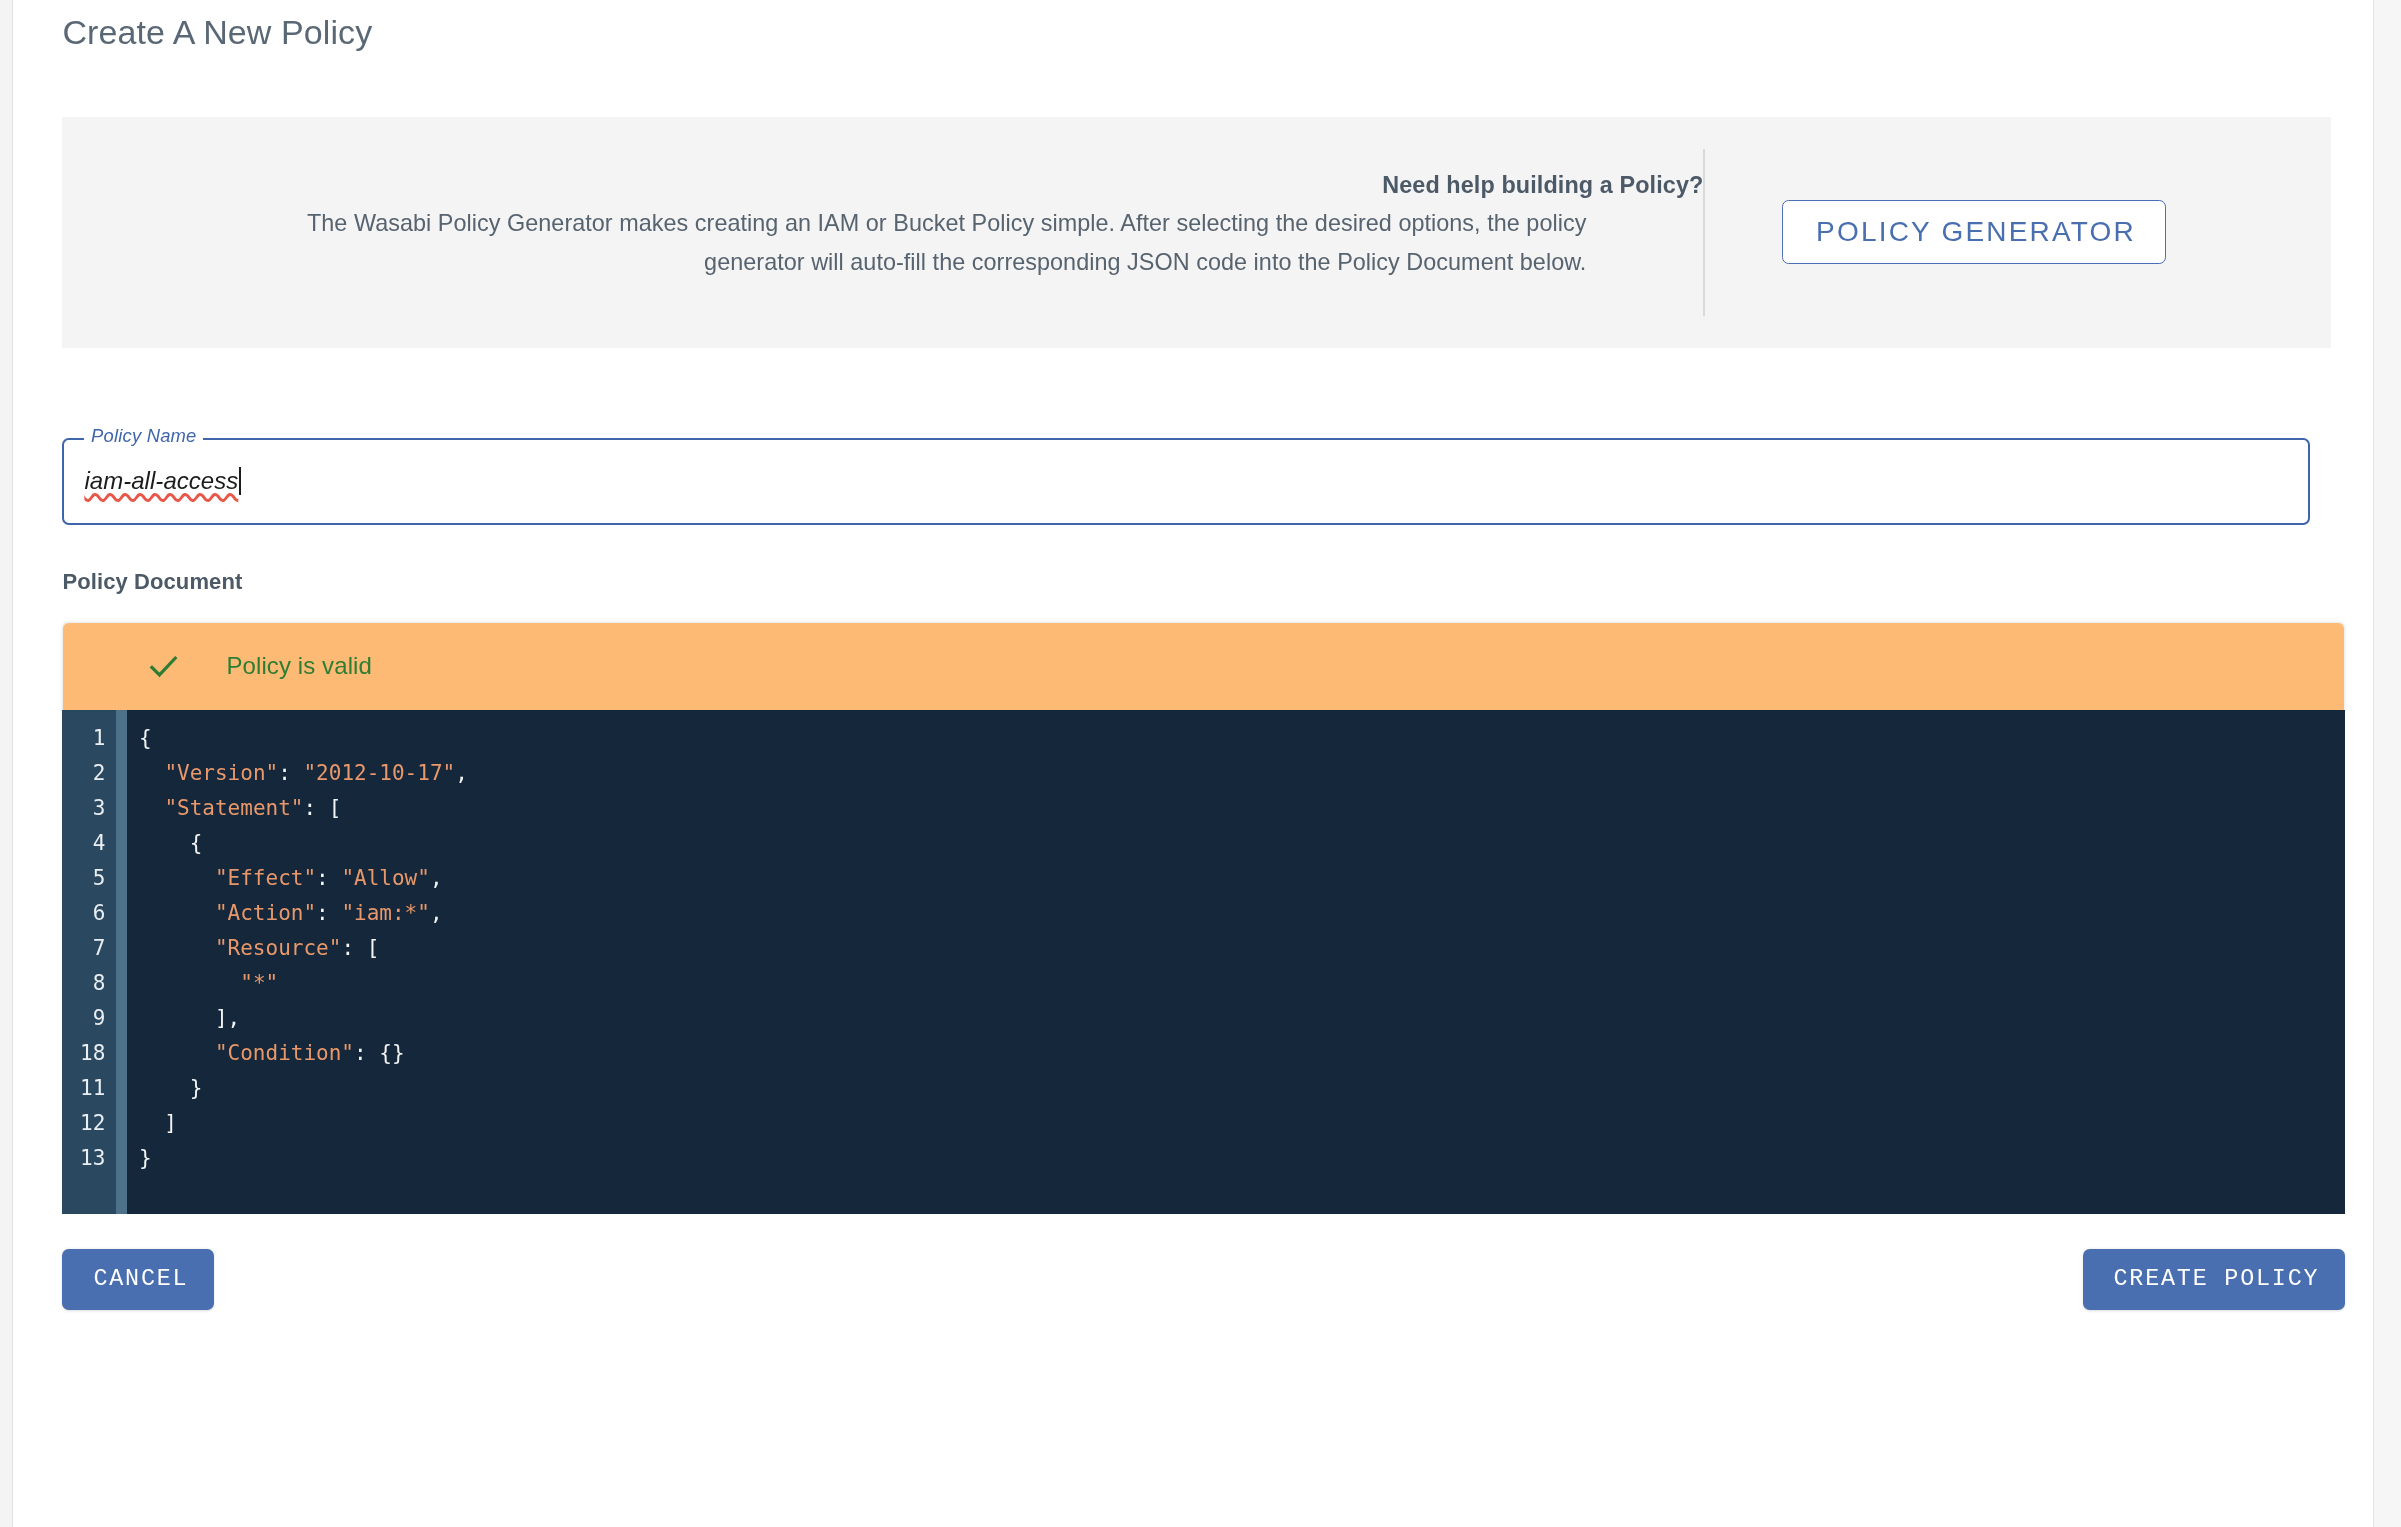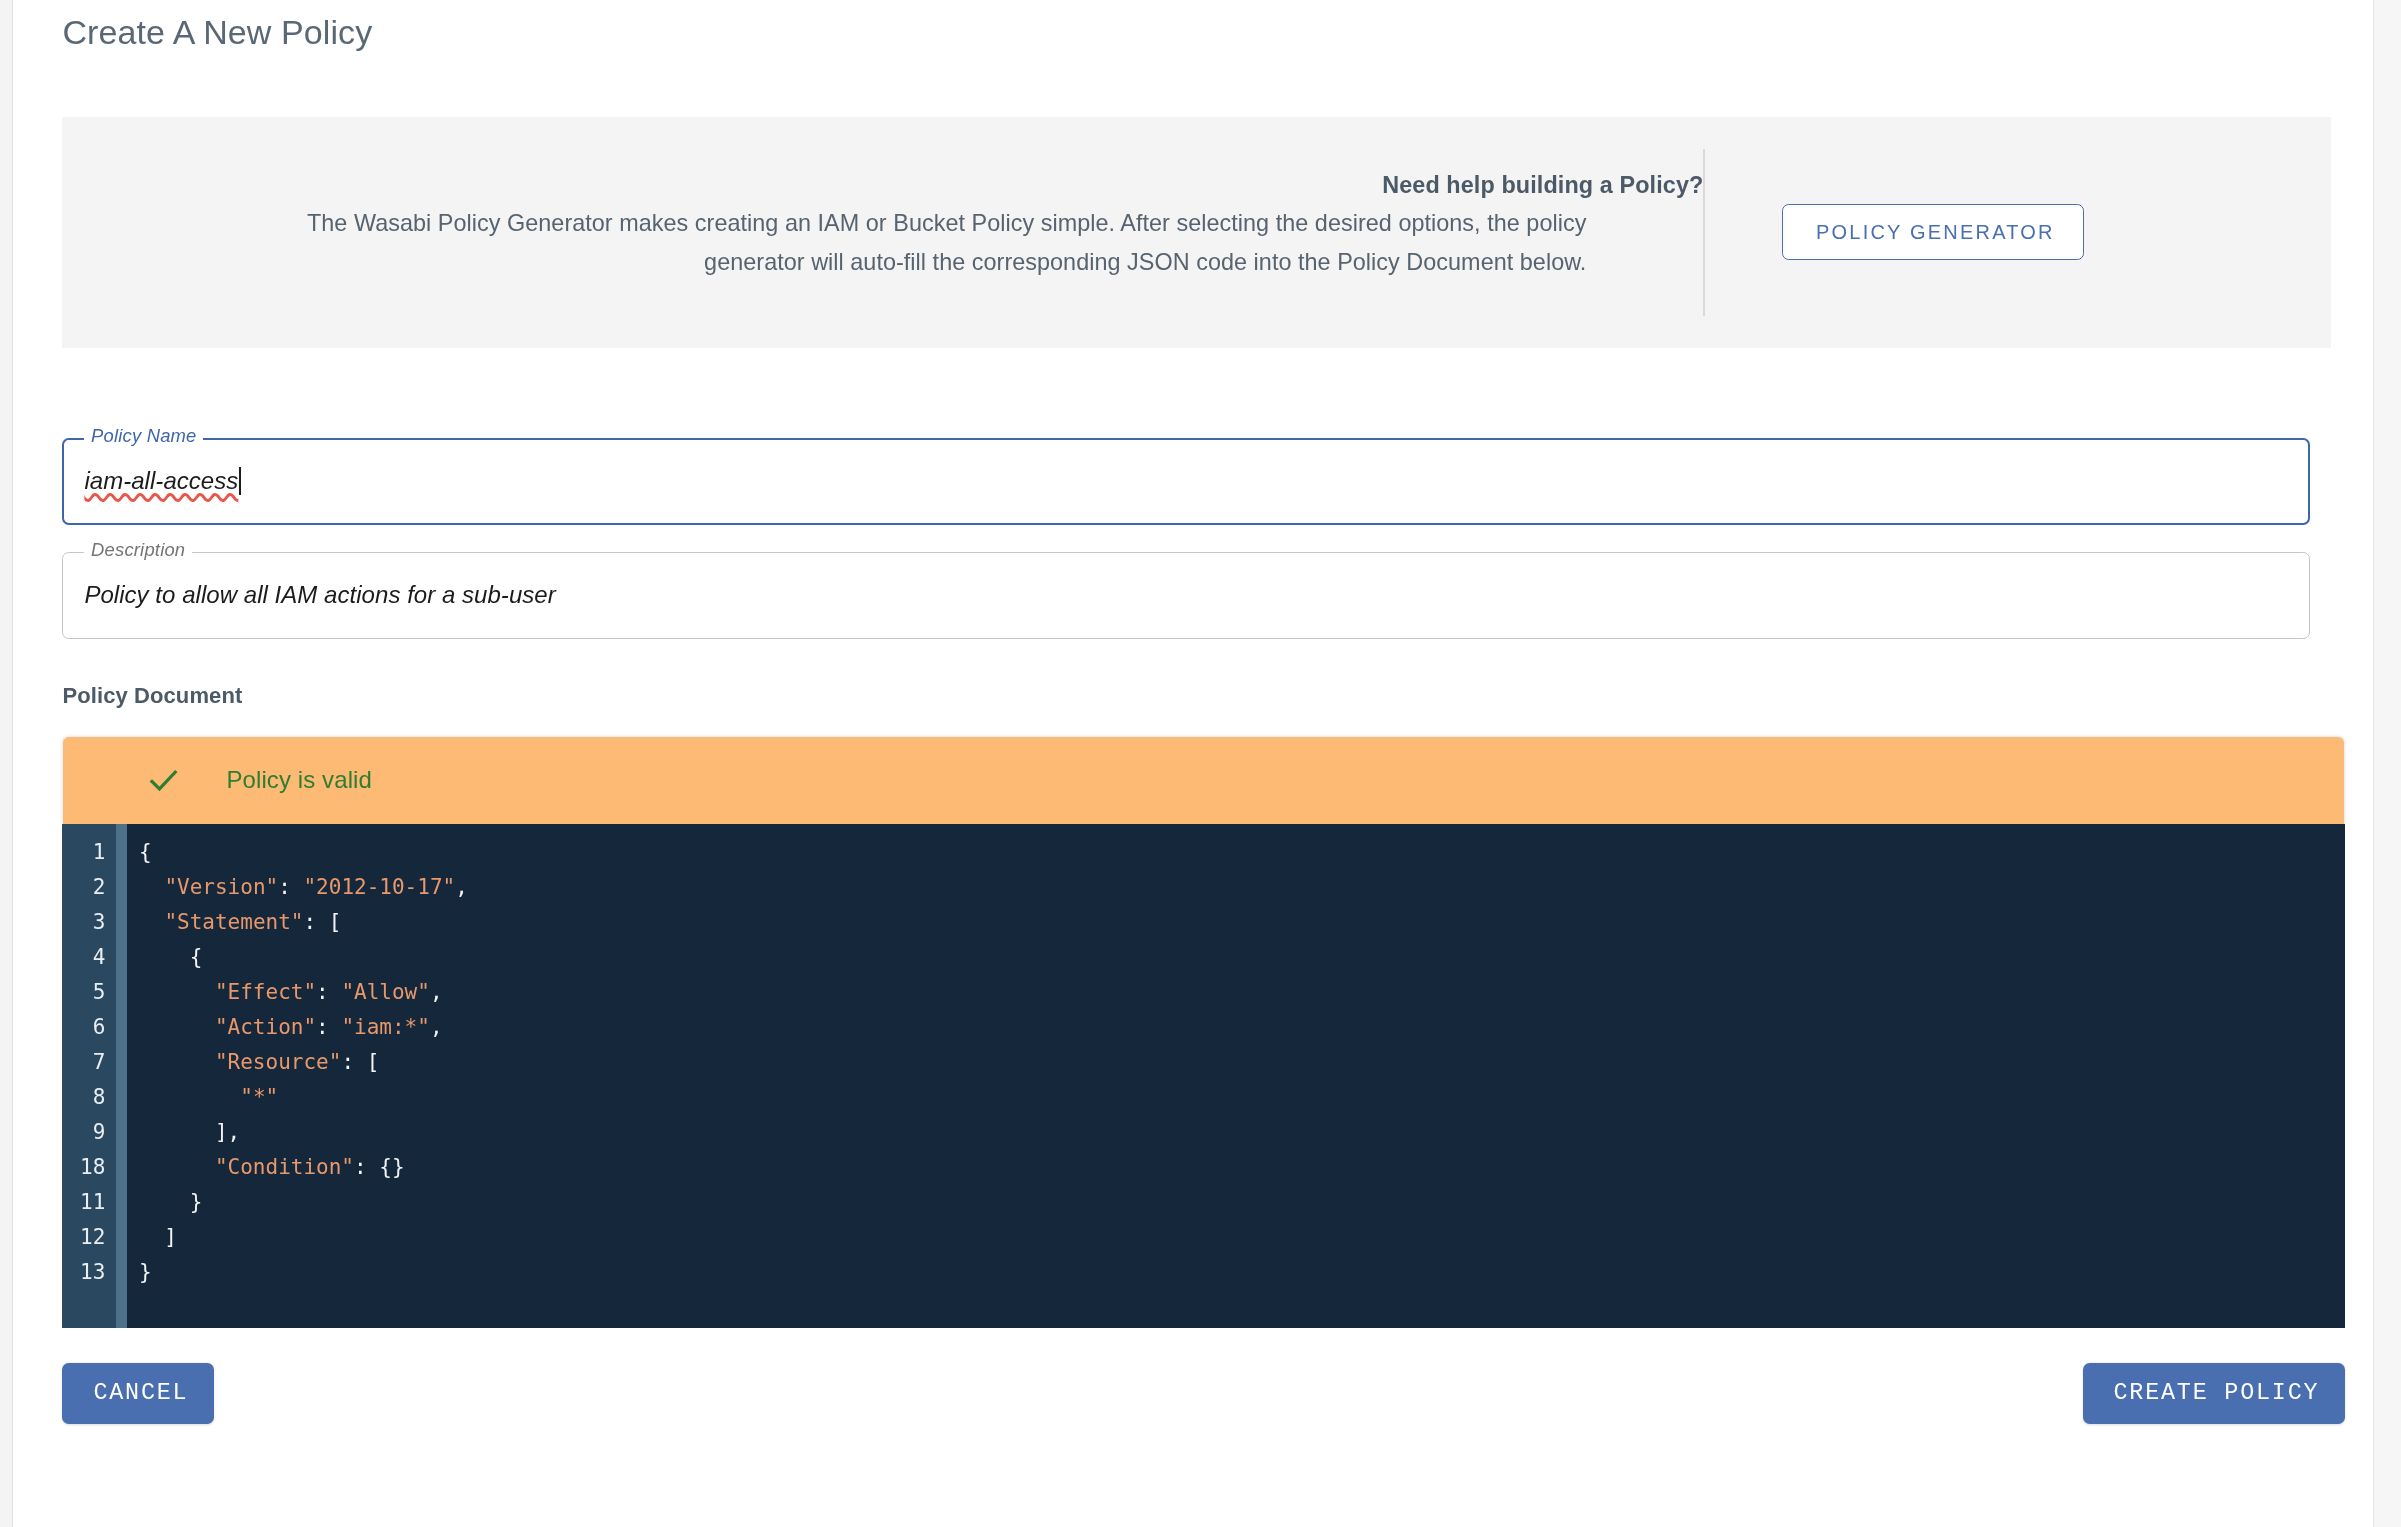--- a/index.html
+++ b/index.html
@@ -101,21 +101,21 @@
     display: flex;
     align-items: center;
     justify-content: flex-start;
     padding-left: 77px;
   }
   .btn-outline {
     border: 1.7px solid #4a6fb0;
     border-radius: 6.7px;
     background: #ffffff;
     color: #4a6fb0;
-    font-size: 20px;
+    font-size: 28px;
     font-family: "Liberation Sans", sans-serif;
     letter-spacing: 2.2px;
     padding: 16.7px 28.5px 16.7px 33px;
     cursor: pointer;
     line-height: 1;
   }
 
   
   .fields { margin-top: 90px; font-style: italic; }
 
@@ -301,27 +301,20 @@
 
       <div class="field focused">
         <div class="field-box"></div>
         <span class="field-legend">Policy Name</span>
         <div class="field-value">
           <span class="misspelled" placeholder="Policy Name">iam-all-access</span>
             <span class="caret"></span>
         </div>
       </div>
 
-      <div class="field idle">
-        <div class="field-box"></div>
-        <span class="field-legend">Description</span>
-        <div class="field-value">
-          <span placeholder="Description">Policy to allow all IAM actions for a sub-user</span>
-        </div>
-      </div>
 
     </div>
 
     <div class="doc-heading">Policy Document</div>
 
     <div class="validator-card">
       <svg class="check-icon" viewBox="0 0 24 24" aria-hidden="true">
         <path d="M4.5 12.6 L9.4 17.5 L19.6 6.6" fill="none" stroke="#2e7d32" stroke-width="2.1" stroke-linecap="square"></path>
       </svg>
       <span class="valid-text">Policy is valid</span>

